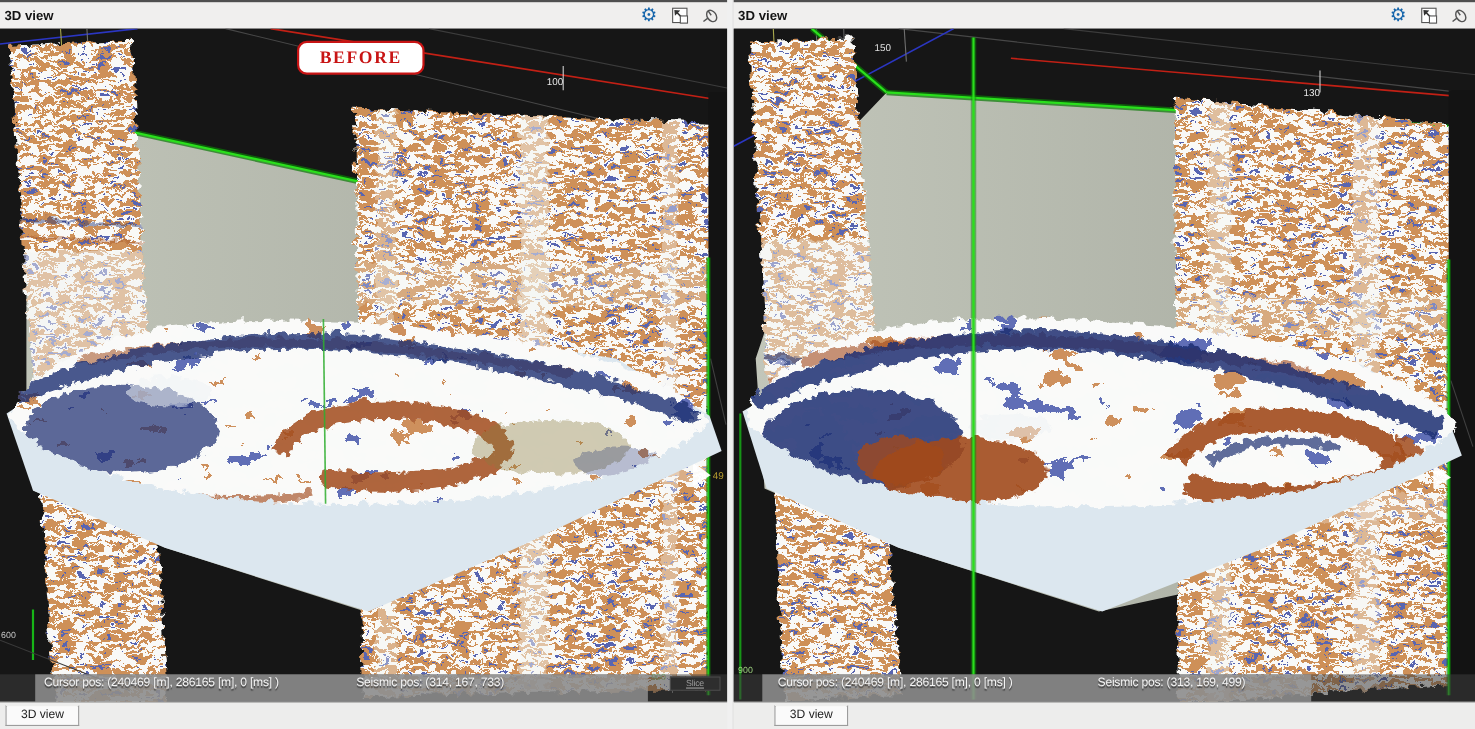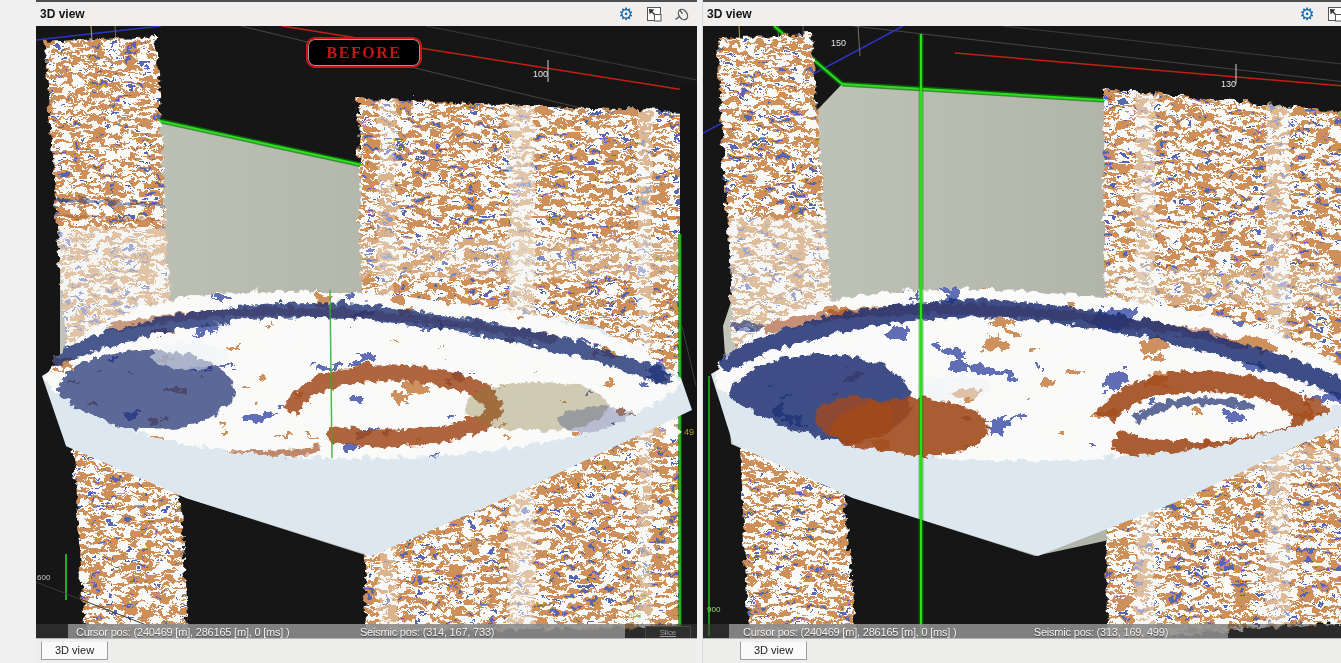--- a/index.html
+++ b/index.html
@@ -1,40 +1,40 @@
 <!DOCTYPE html>
 <html><head>
 <meta charset="utf-8">
 <style>
   html,body{margin:0;padding:0;}
   body{
     width:1341px;height:663px;position:relative;overflow:hidden;
     background:#f0f0f0;font-family:"Liberation Sans",sans-serif;
   }
-  .panel{position:absolute;top:0;height:663px;margin-left:36px;}
+  .panel{position:absolute;top:0;height:663px;}
   #panelL{left:0;width:661px;}
   #panelR{left:666px;width:675px;border-left:1px solid #dcdcdc;}
   
   .hdr{height:26px;background:#f0efee;border-top:2px solid #4f4f4f;
        display:flex;align-items:center;padding:0 6px 0 4px;box-sizing:border-box;}
   .hdr-title{font-weight:700;font-size:12px;color:#141414;}
   .hdr-icons{margin-left:auto;display:flex;gap:10px;align-items:center;}
   .icon-btn{width:18px;height:18px;display:flex;align-items:center;justify-content:center;cursor:pointer;}
   .gear{font-family:"DejaVu Sans",sans-serif;font-size:17px;line-height:17px;}
   
   .scene{position:absolute;top:26px;left:0;right:0;height:612px;background:#161616;overflow:hidden;}
   .scene svg.scape{position:absolute;left:0;top:0;}
   
-  .badge{position:absolute;top:11px;width:112px;height:27px;background:#000000;
+  .badge{position:absolute;top:11px;width:112px;height:27px;background:#ffffff;
          border:2px solid #c81414;border-radius:9px;display:flex;align-items:center;justify-content:center;
          font-family:"Liberation Serif",serif;font-weight:700;font-size:16px;letter-spacing:1.5px;
          box-shadow:0 0 0 1px rgba(255,255,255,.6) inset;}
   #panelL .badge{left:270px;} #panelR .badge{left:276px;}
   
-  .statusbar{position:absolute;left:0;right:0;bottom:0;height:14px;background:rgba(62,62,62,.55);}
+  .statusbar{position:absolute;left:0;right:0;bottom:0;height:25px;background:rgba(62,62,62,.55);}
   .sb-main{position:absolute;top:0;bottom:0;left:32px;right:72px;background:rgba(152,152,152,.78);}
   #panelR .sb-main{left:26px;right:150px;}
   .statusbar span{position:absolute;top:2px;font-size:11px;color:#f4f4f4;white-space:pre;
                   text-shadow:0 1px 1px rgba(0,0,0,.55);letter-spacing:-0.2px;}
   .sb-cursor{left:40px;} .sb-seismic{left:49%;}
   .sb-chip{right:6px;top:2px !important;background:#2e2e2e;color:#9f9f9f !important;
            font-size:8px !important;padding:1px 14px;border:1px solid #4a4a4a;text-shadow:none !important;text-decoration:underline;}
   
   .tabbar{position:absolute;left:0;right:0;bottom:0;height:25px;background:#ededec;
           border-top:1px solid #b5b5b5;padding:2px 0 0 5px;box-sizing:border-box;}

